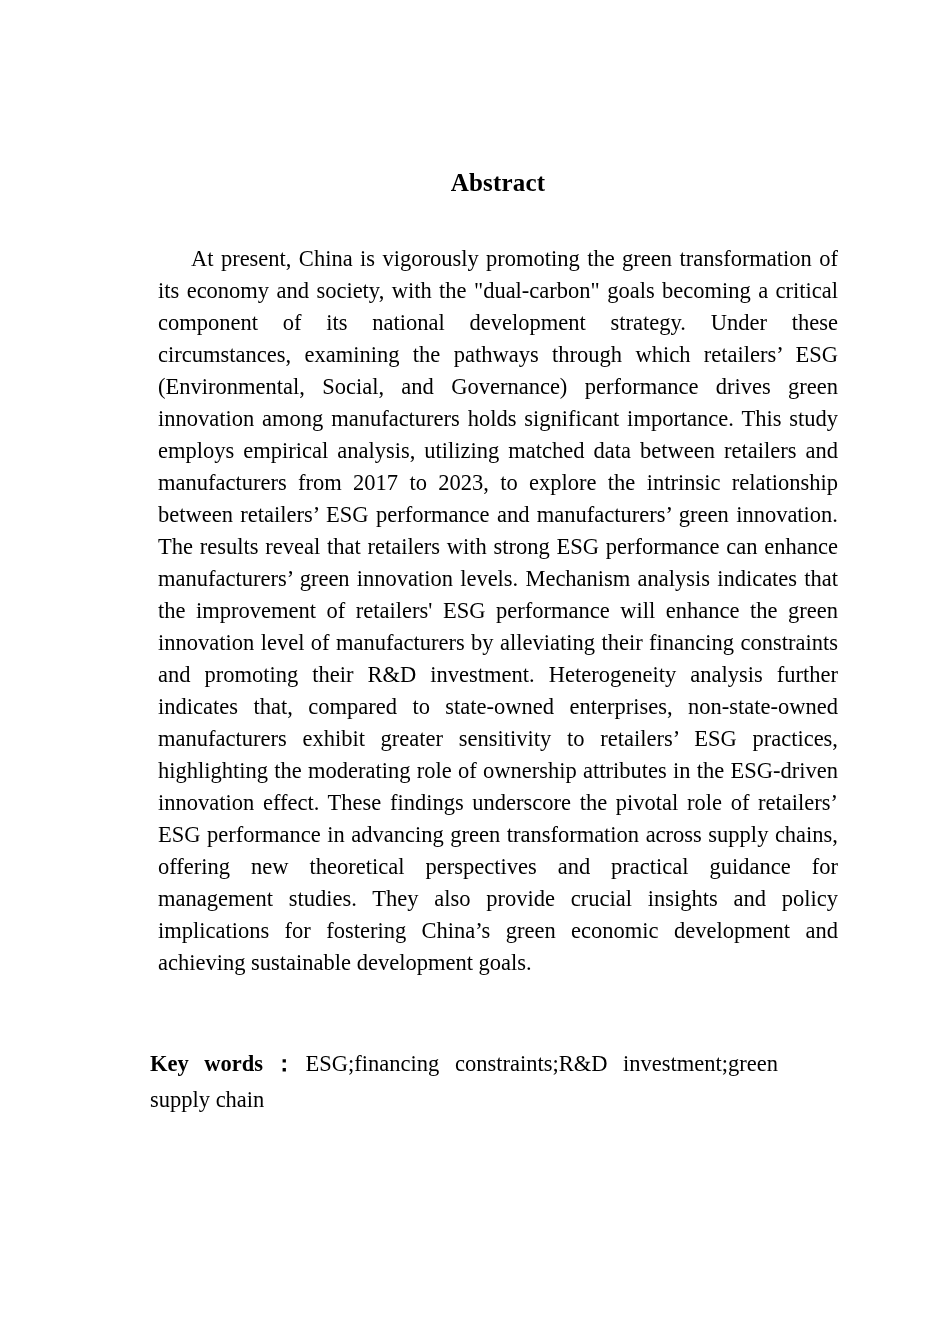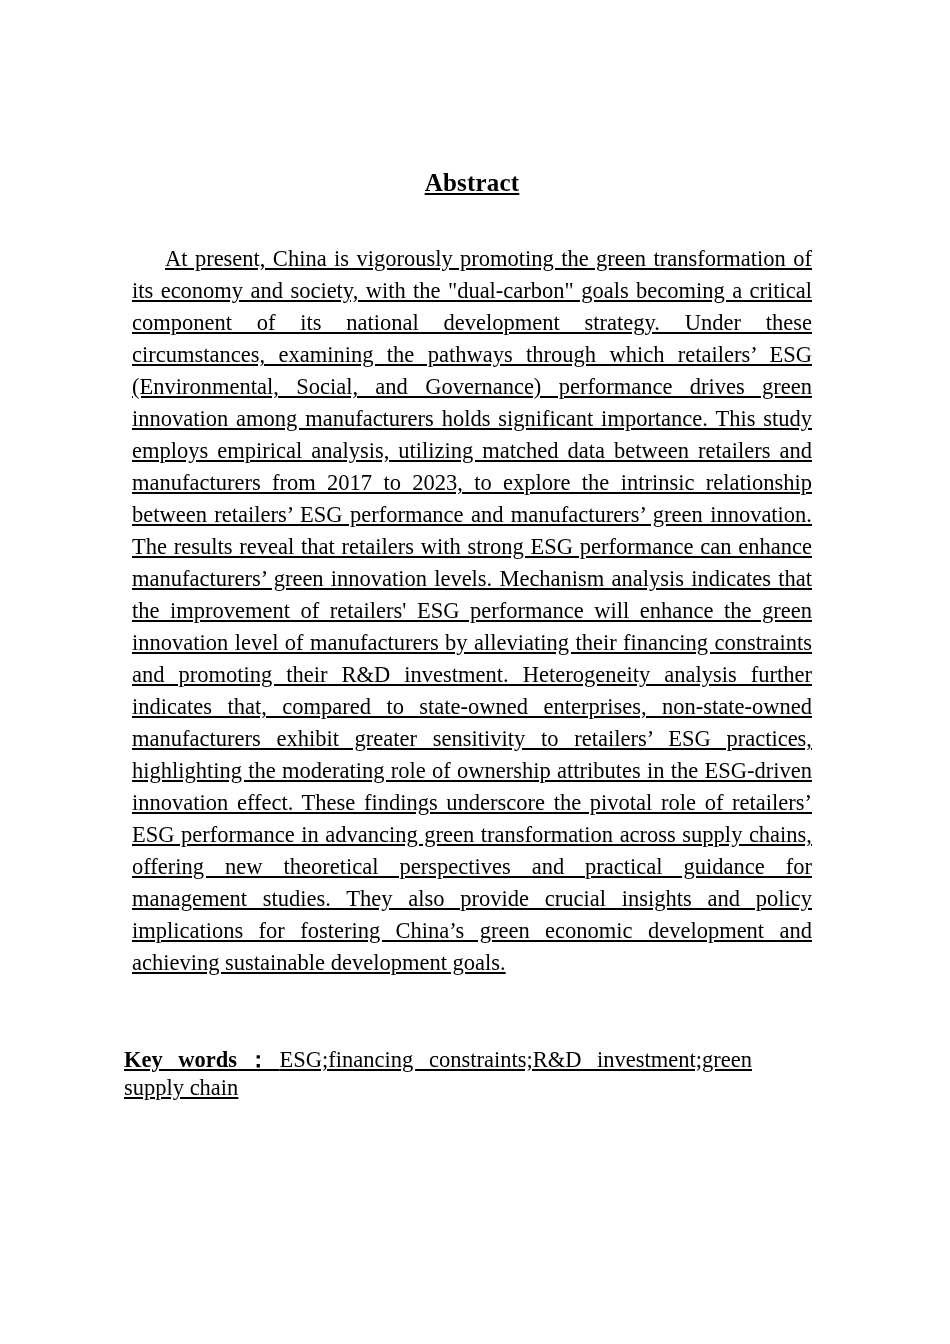--- a/index.html
+++ b/index.html
@@ -14,24 +14,23 @@
   .page {
     position: relative;
     width: 950px;
     height: 1344px;
     background: #ffffff;
     overflow: hidden;
     box-sizing: border-box;
   }
   .content {
     position: absolute;
-    left: 124px;
+    left: 150px;
     top: 0;
     width: 696px;
-    text-decoration: underline;
   }
   .abstract-title {
     margin: 0;
     padding: 0;
     text-align: center;
     font-size: 25px;
     font-weight: bold;
     line-height: 32px;
     padding-top: 167px;
     letter-spacing: 0.2px;
@@ -47,21 +46,21 @@
     text-indent: 33px;
     hyphens: none;
     word-spacing: 0px;
   }
   .keywords-block {
     margin: 0;
     padding: 0;
     padding-top: 59px;
     width: 628px;
     font-size: 22.5px;
-    line-height: 28px;
+    line-height: 36px;
     text-align: justify;
     text-justify: inter-word;
     text-indent: 0;
   }
   .keywords-label {
     font-weight: bold;
   }
   .keywords-colon {
     font-weight: bold;
   }

